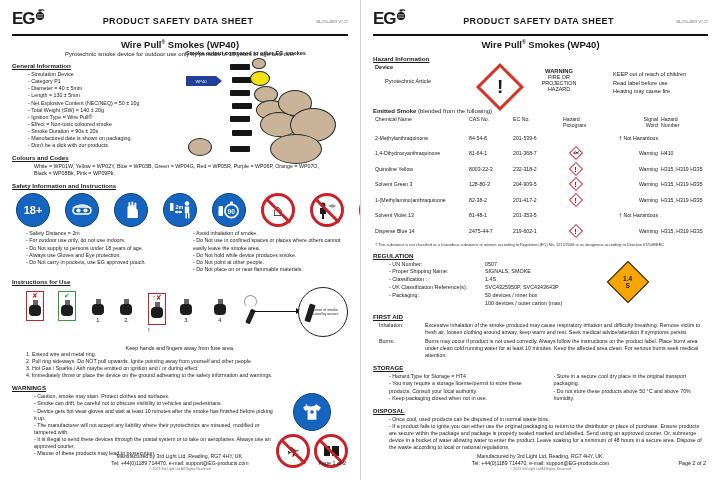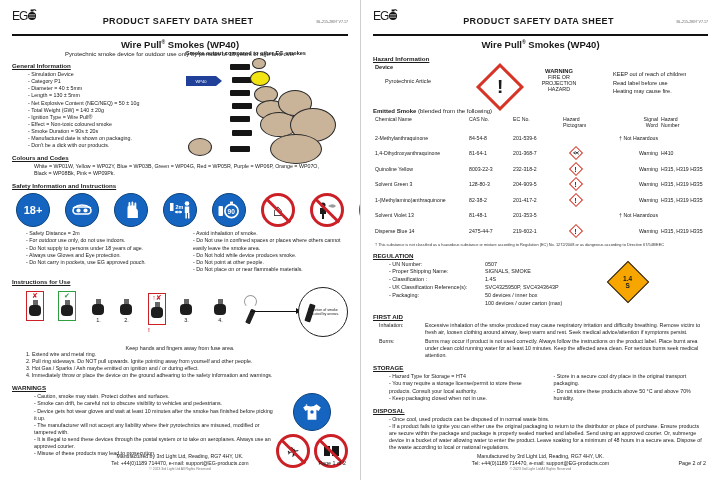--- a/index.html
+++ b/index.html
@@ -9,21 +9,21 @@
   *{box-sizing:border-box;margin:0;padding:0;}
   html,body{width:720px;height:480px;}
   body{font-family:"Liberation Sans",sans-serif;color:var(--ink);background:#e8e8e8;position:relative;}
   .page{position:absolute;top:0;width:360px;height:480px;background:#fff;overflow:hidden;}
   #p1{left:0;} #p2{left:360px;border-left:1px solid #cfcfcf;}
   .inner{padding:6px 12px 0 12px;position:relative;height:100%;}
 
   
   .hdr{position:relative;height:30px;border-bottom:2px solid #111;}
   .logo{position:absolute;left:0;top:3px;display:flex;align-items:flex-start;}
-  .logo .eg{font-weight:normal;font-size:12px;letter-spacing:-1px;}
+  .logo .eg{font-weight:bold;font-size:17px;letter-spacing:-1px;}
   .hdr-title{position:absolute;left:0;right:4px;top:10px;text-align:center;font-weight:bold;font-size:9px;letter-spacing:.4px;}
   .ref{position:absolute;right:0;top:14px;font-size:3.6px;color:#666;}
   .ptitle{text-align:center;font-weight:bold;font-size:9.5px;margin-top:3px;}
   .ptitle sup{font-size:5px;}
   .subtitle{text-align:center;font-size:6px;margin-top:1px;}
 
   .sec{font-weight:bold;font-size:6.2px;text-decoration:underline;margin:5px 0 2px 0;}
   .bl{font-size:5.3px;line-height:1.34;margin-left:16px;}
   .bl div::before{content:"- ";}
   .plain{font-size:5.3px;line-height:1.34;margin-left:16px;}

